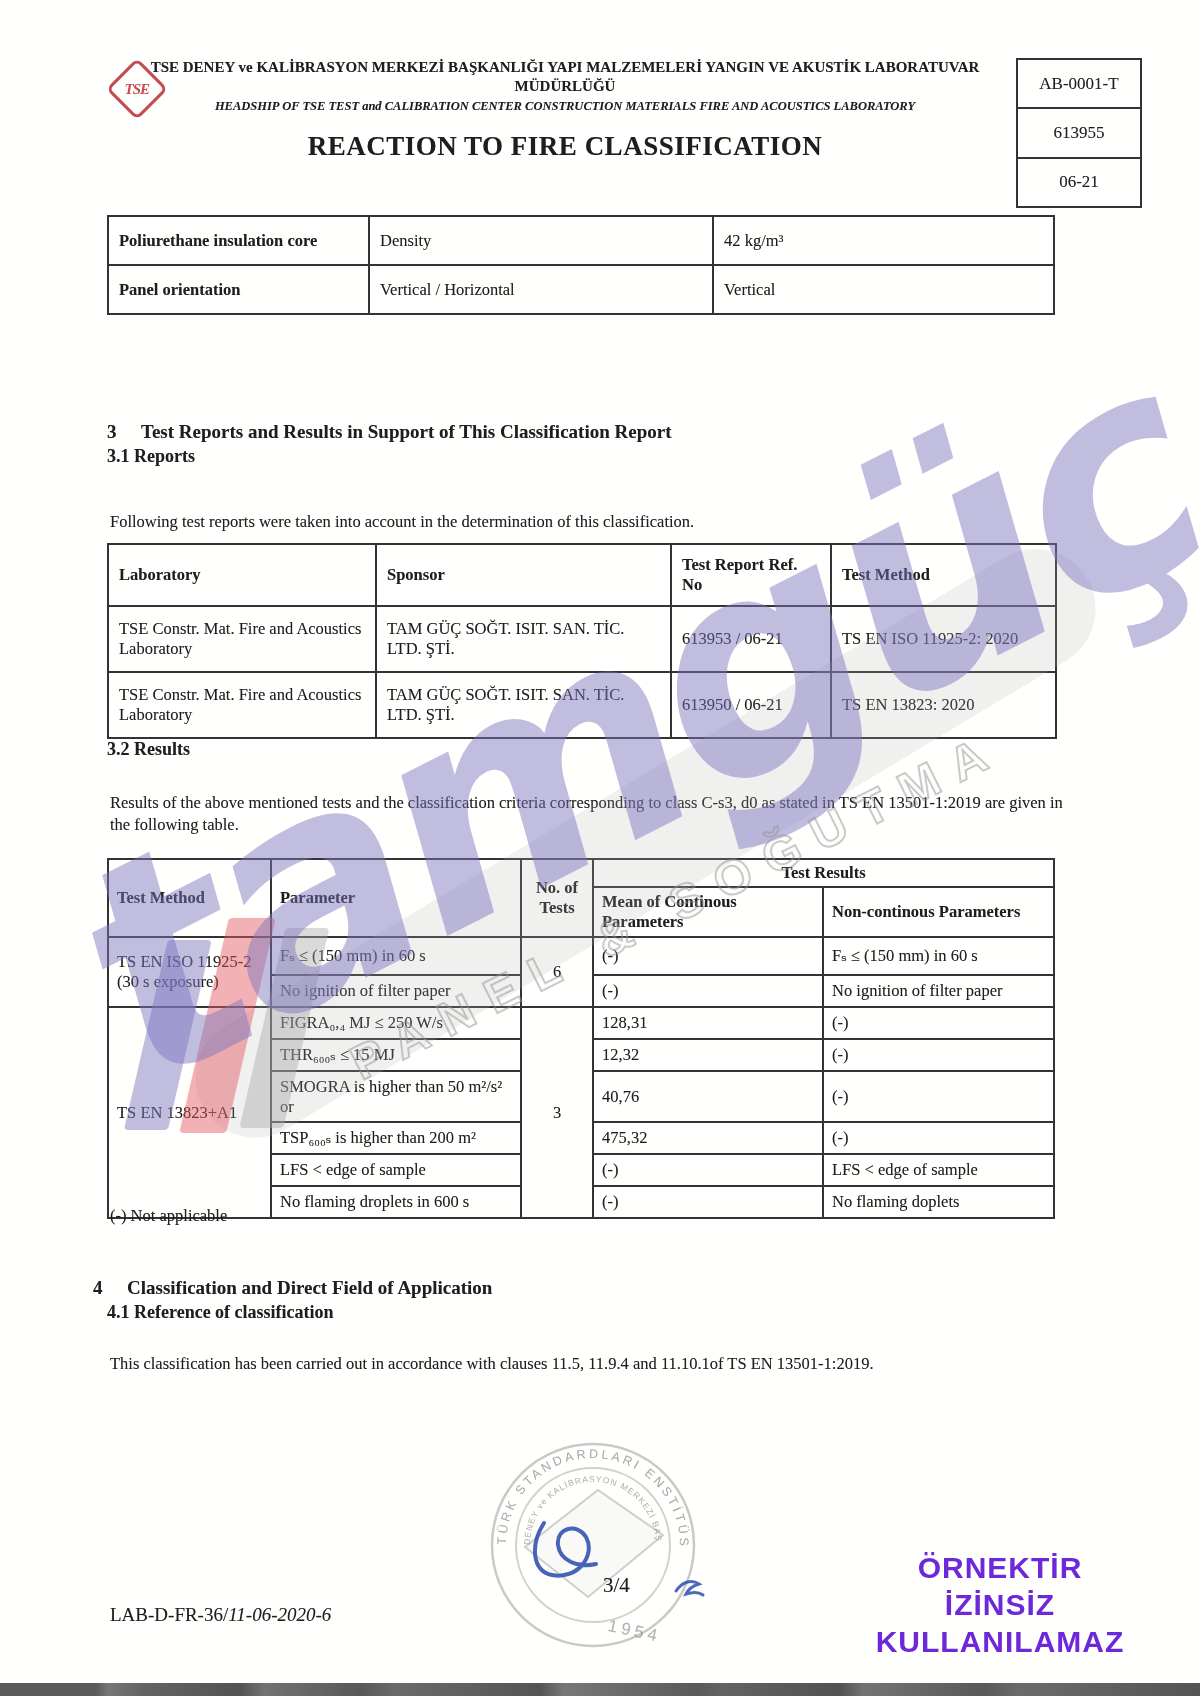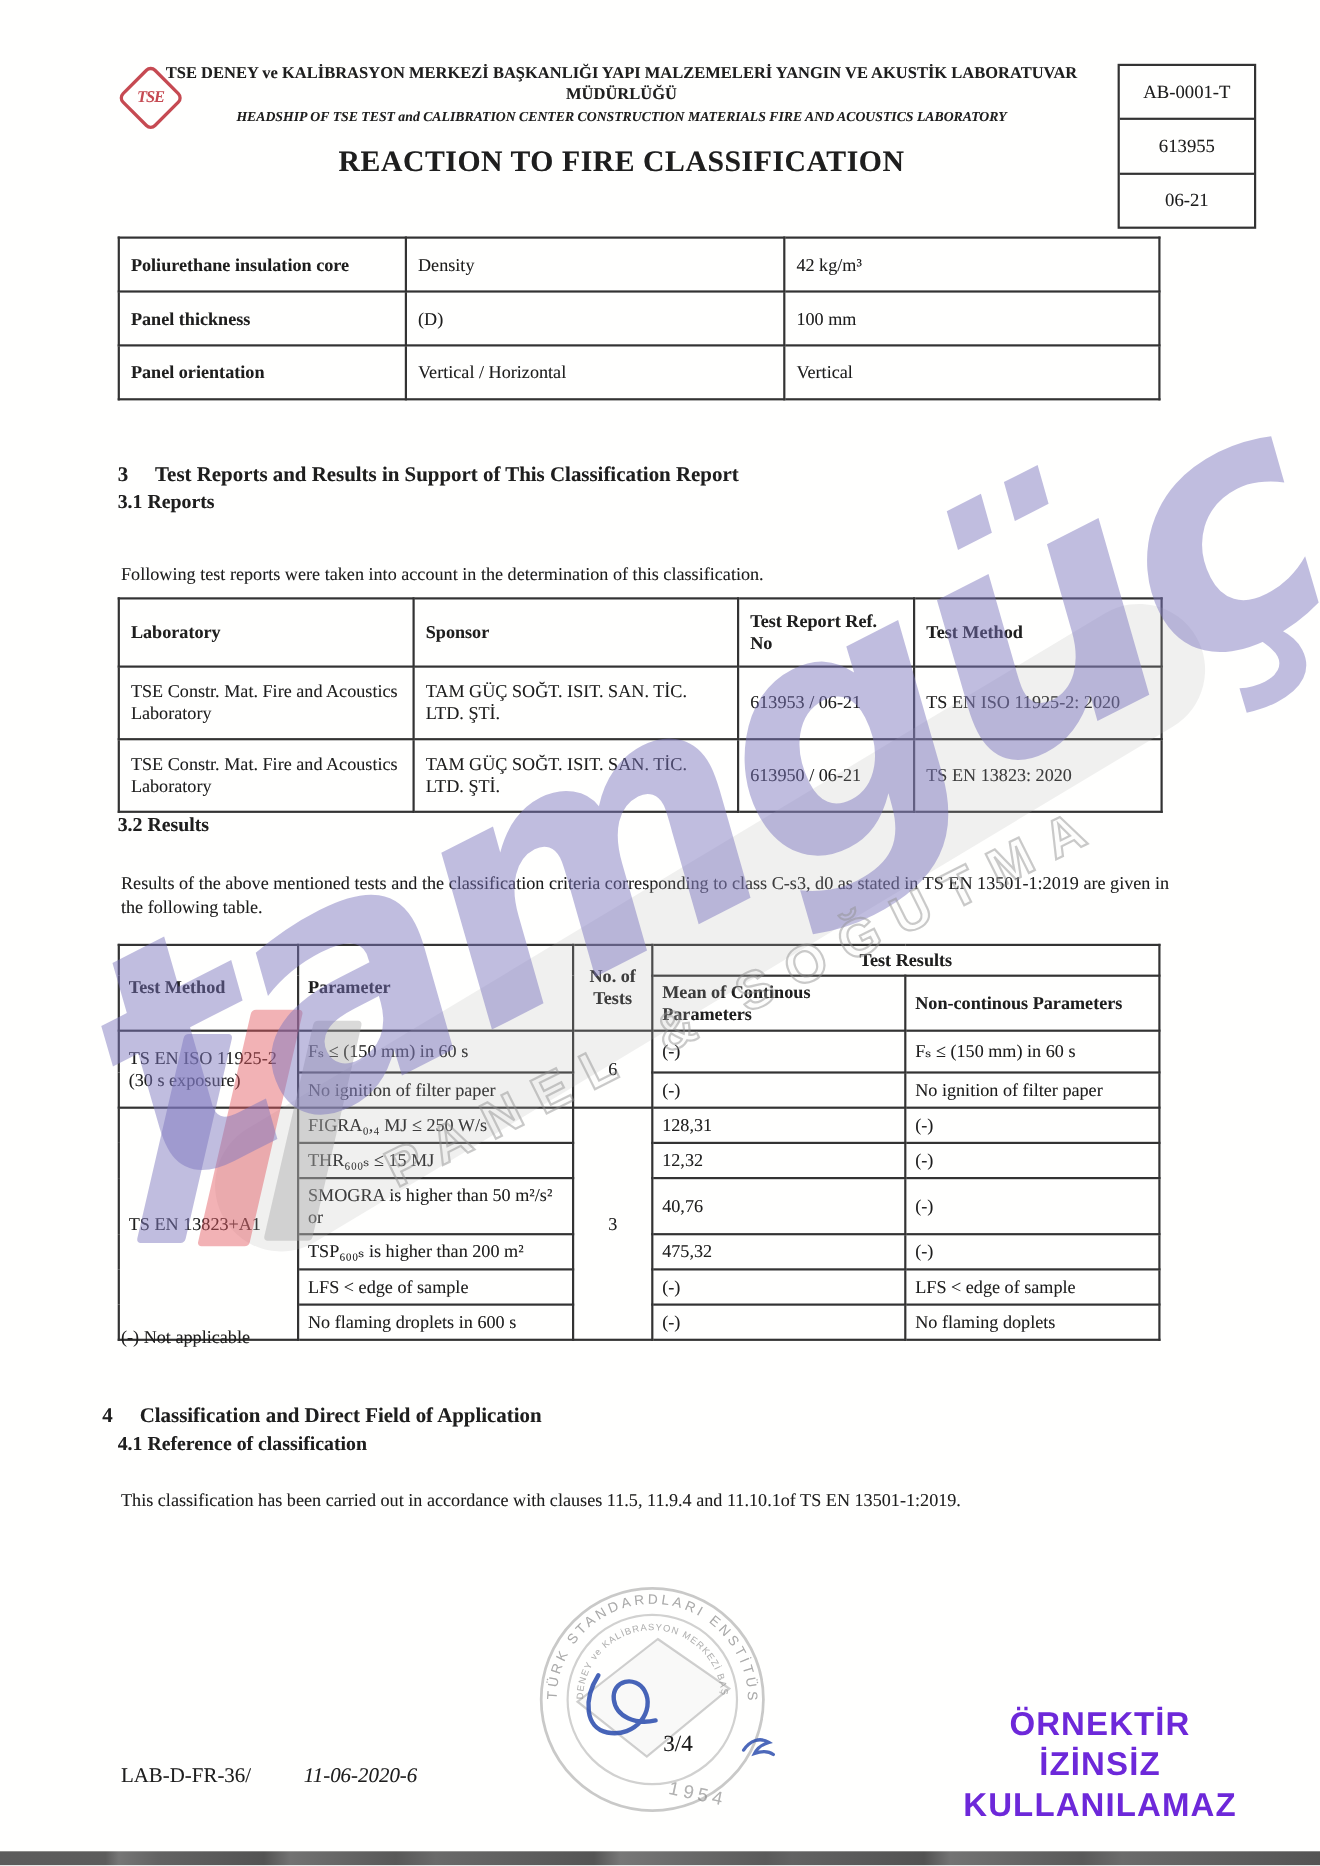--- a/index.html
+++ b/index.html
@@ -54,21 +54,21 @@
   .rh-sub td { height:44px; }
   .r36 td { height:32px; }
   .r30 td { height:26px; }
   .r49 td { height:45px; }
 
   .note { font-size:16.5px; }
 
   
   .stamp-svg { left:448px; top:1395px; }
   .footer-code { left:110px; top:1604px; font-size:19px; }
-  .footer-code .it { font-style:italic;margin-left:48px; }
+  .footer-code .it { font-style:italic; }
   .sample-stamp {
     left:855px; top:1549px; width:290px; text-align:center;
     font-family:"Liberation Sans","DejaVu Sans",sans-serif; font-weight:bold;
     color:#6d28d9; font-size:30px; line-height:37px; letter-spacing:1px; text-shadow:none;
   }
   .bottom-bar {
     left:0; bottom:0; width:1200px; height:13px; opacity:0.92;
     background:linear-gradient(90deg,#4e4e4e 0%,#4e4e4e 8%,#6a6a6a 9%,#555 12%,#444 20%,#666 22%,
       #4a4a4a 30%,#5d5d5d 33%,#464646 45%,#6b6b6b 47%,#4c4c4c 58%,#555 60%,#434343 70%,
       #676767 72%,#4b4b4b 82%,#5e5e5e 85%,#454545 100%);
@@ -123,25 +123,20 @@
     <colgroup>
         <col style="width:261px">
         <col style="width:344px">
         <col style="width:341px">
       </colgroup>
     <tbody>
         <tr>
       <td class="bold">Poliurethane insulation core</td>
       <td>Density</td>
       <td>42 kg/m³</td>
-    </tr>
-    <tr>
-      <td class="bold">Panel thickness</td>
-      <td>(D)</td>
-      <td>100 mm</td>
     </tr>
     <tr>
       <td class="bold">Panel orientation</td>
       <td>Vertical / Horizontal</td>
       <td>Vertical</td>
     </tr>
   </tbody>
     </table>
 
   <div class="abs sec-h" style="left:107px; top:393px;">

